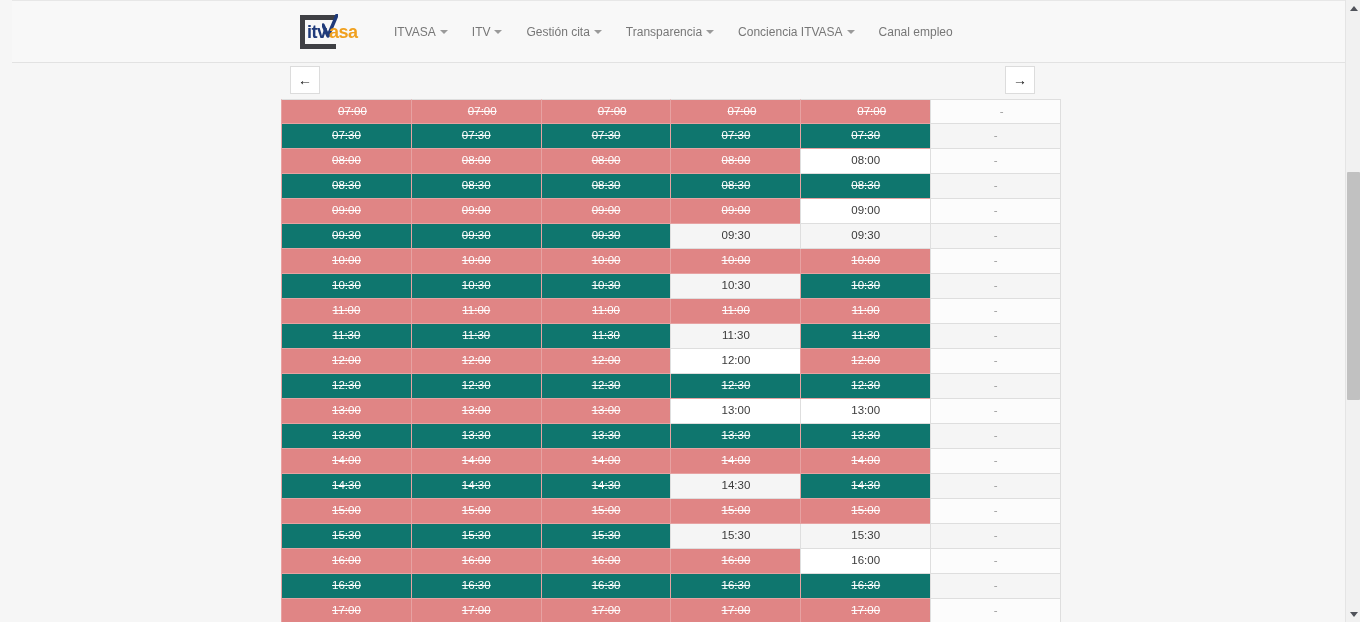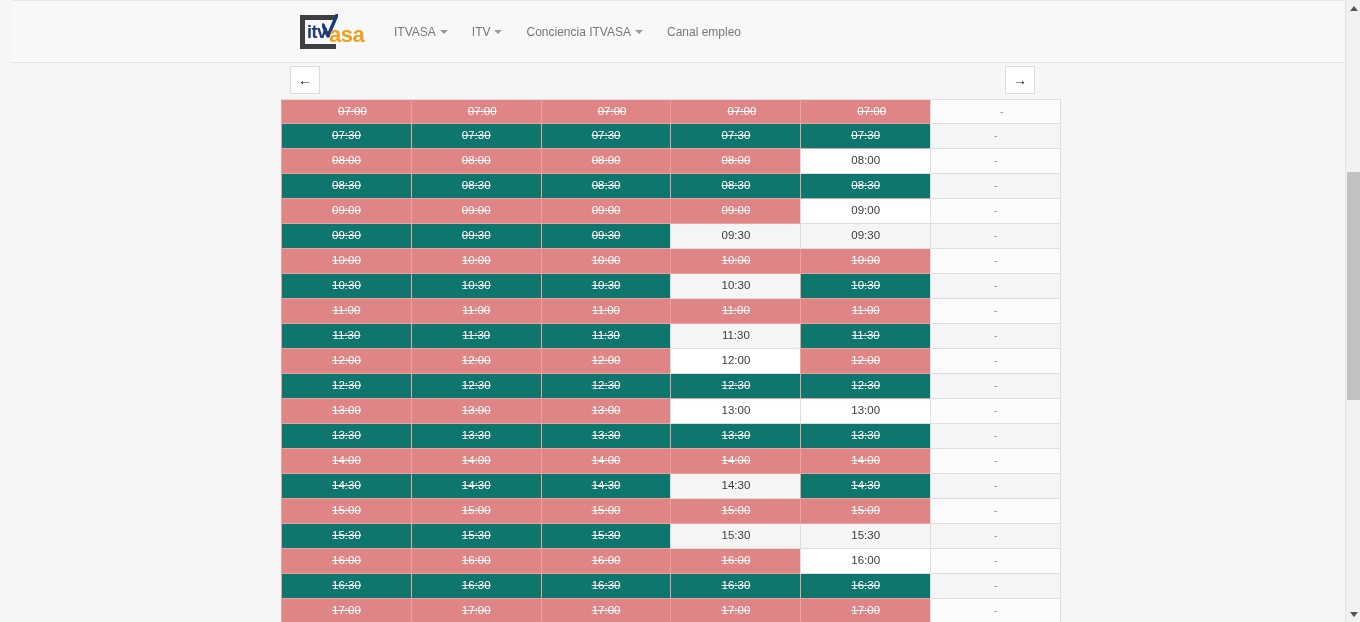--- a/index.html
+++ b/index.html
@@ -44,21 +44,21 @@
     left: 7px; top: 9px;
     font-size: 18px;
     font-weight: 700;
     color: #1f3a7a;
     letter-spacing: -0.5px;
     font-family: "Liberation Sans", sans-serif;
   }
   .brand .asa {
     position: absolute;
     left: 29px; top: 9px;
-    font-size: 22px;
+    font-size: 18px;
     font-weight: 700;
     color: #f0a01e;
     letter-spacing: -0.5px;
   }
   .brand .tick {
     position: absolute;
     left: 22px; top: 1px;
     width: 16px; height: 26px;
   }
   .nav-items { display: flex; align-items: flex-start; }
@@ -197,20 +197,22 @@
       <div class="bracket"></div>
       <span class="itv">itv</span>
       <svg class="tick" viewBox="0 0 16 26">
         <path d="M1 11 L6 22 L15 1" stroke="#1f3a7a" stroke-width="3.4" fill="none" stroke-linecap="round" stroke-linejoin="round"></path>
       </svg>
       <span class="asa">asa</span>
     </div>
     <div class="nav-items" id="navItems">
         <div class="nav-item"><span>ITVASA</span><span class="caret"></span></div>
         <div class="nav-item"><span>ITV</span><span class="caret"></span></div>
+        <div class="nav-item"><span>Gestión cita</span><span class="caret"></span></div>
+        <div class="nav-item"><span>Transparencia</span><span class="caret"></span></div>
         <div class="nav-item"><span>Conciencia ITVASA</span><span class="caret"></span></div>
         <div class="nav-item"><span>Canal empleo</span></div>
       </div>
   </div>
 </div>
 
 <div class="content">
   <div class="cal-wrap">
 
     <div class="arrow-btn arrow-prev">

